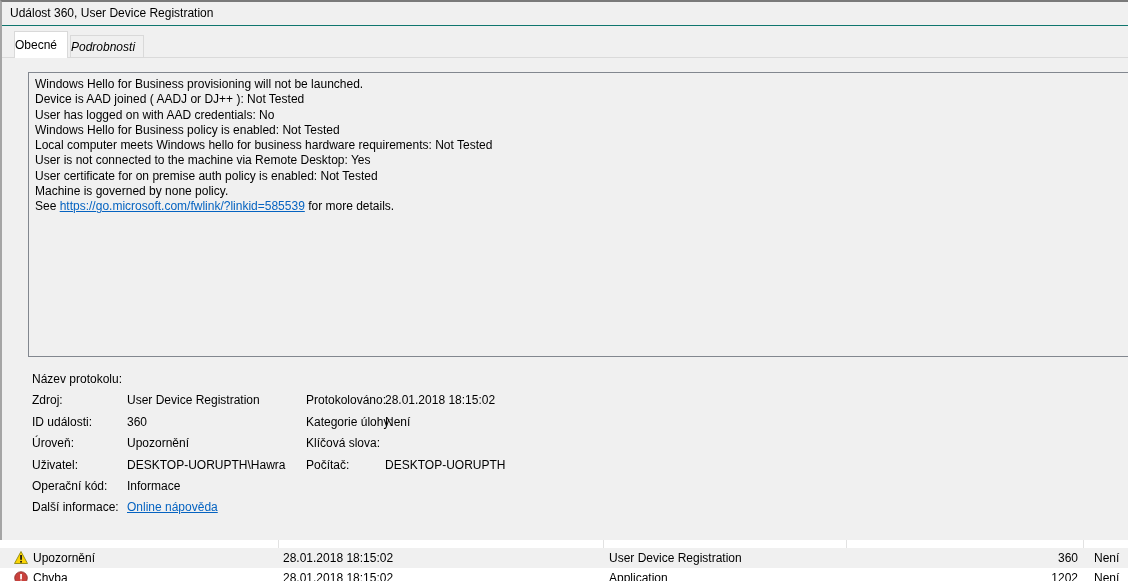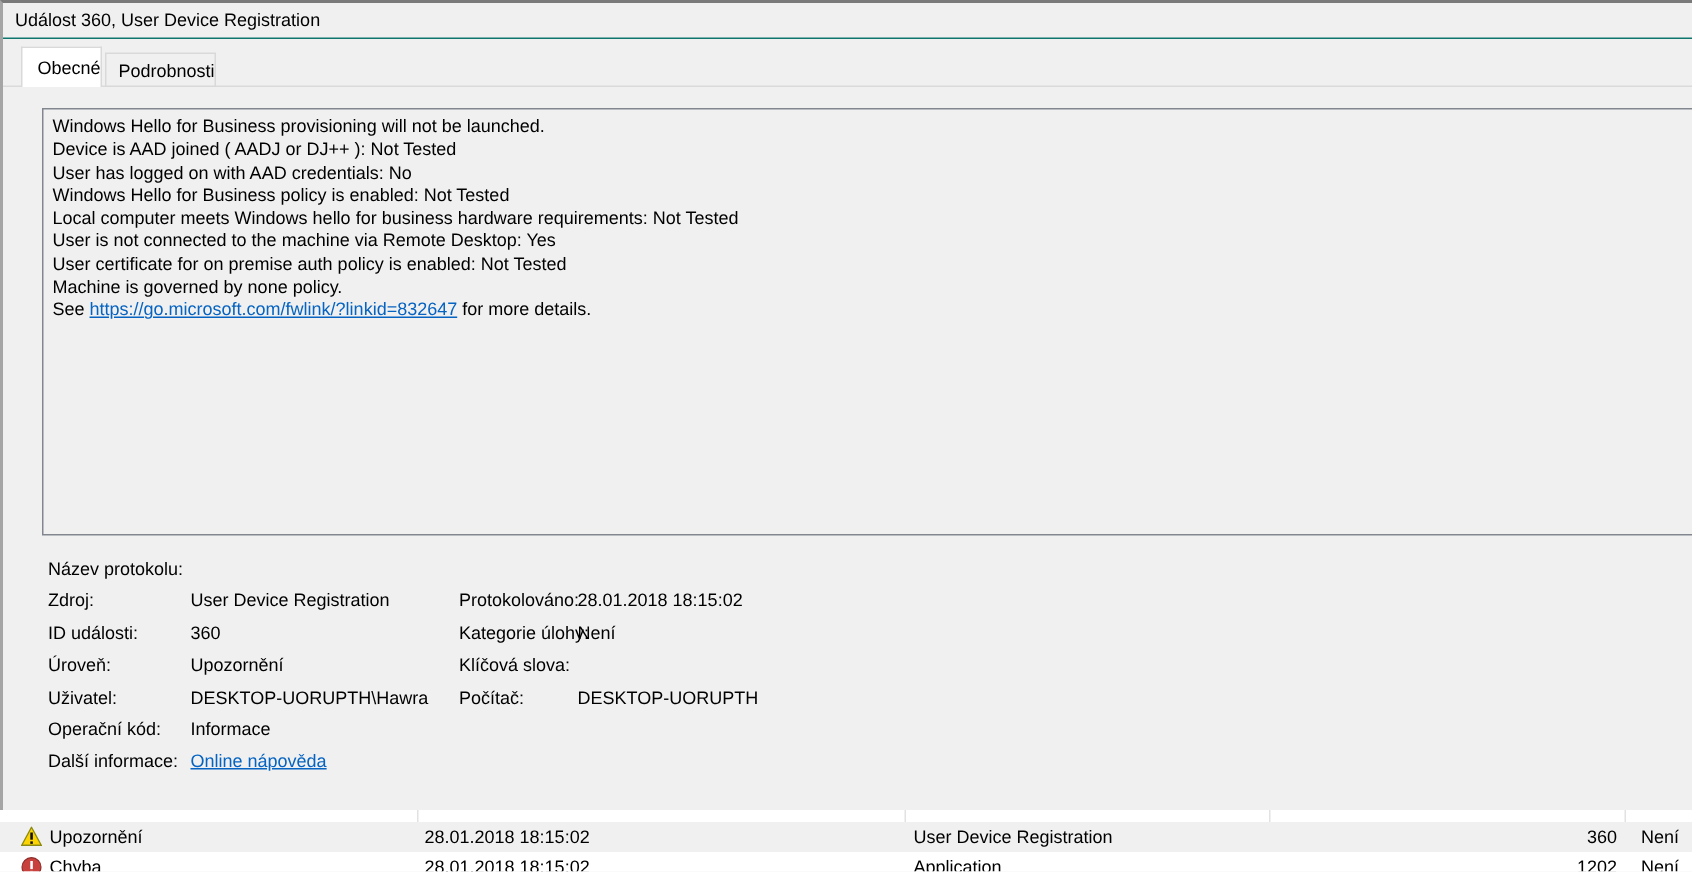--- a/index.html
+++ b/index.html
@@ -17,28 +17,28 @@
     border-left:2px solid #a5a5a5;
   }
   .titlebar {
     position:absolute; left:0; top:0; right:0; height:24px;
     line-height:23px; padding-left:8px;
     border-bottom:1px solid #0f766e; background:#f0f0f0;
   }
 
   
   .pane-line { position:absolute; left:0; top:55px; right:0; height:1px; background:#dadada; }
-  .tab { position:absolute; text-align:right; cursor:default; }
+  .tab { position:absolute; text-align:left; cursor:default; }
   .tab-active {
     left:12px; top:29px; width:54px; height:27px; line-height:26px;
     background:#ffffff; border:1px solid #d9d9d9; border-bottom:none; z-index:3;
   }
   .tab-inactive {
     left:68px; top:33px; width:74px; height:23px; line-height:22px;
-    background:#f0f0f0; border:1px solid #d9d9d9; z-index:2;
+    background:#f0f0f0; border:1px solid #d9d9d9; z-index:2;font-style:italic;
   }
 
   
   .textbox {
     position:absolute; left:26px; top:70px; right:-6px; height:285px;
     background:#f0f0f0; border:1px solid #82878f;
     padding:4px 6px; line-height:15.3px; overflow:hidden;
   }
   .msg-line { white-space:nowrap; }
   a.link, .link { color:#0563c1; text-decoration:underline; cursor:pointer; }
@@ -78,21 +78,21 @@
 
   <div class="textbox">
     <div class="msg-line">Windows Hello for Business provisioning will not be launched.</div>
     <div class="msg-line">Device is AAD joined ( AADJ or DJ++ ): Not Tested</div>
     <div class="msg-line">User has logged on with AAD credentials: No</div>
     <div class="msg-line">Windows Hello for Business policy is enabled: Not Tested</div>
     <div class="msg-line">Local computer meets Windows hello for business hardware requirements: Not Tested</div>
     <div class="msg-line">User is not connected to the machine via Remote Desktop: Yes</div>
     <div class="msg-line">User certificate for on premise auth policy is enabled: Not Tested</div>
     <div class="msg-line">Machine is governed by none policy.</div>
-    <div class="msg-line"><span>See </span><span class="link">https://go.microsoft.com/fwlink/?linkid=832647</span><span> for more details.</span></div>
+    <div class="msg-line"><span>See </span><span class="link">https://go.microsoft.com/fwlink/?linkid=585539</span><span> for more details.</span></div>
   </div>
 
   <div class="form">
     <div class="frow">
       <span class="c-l1">Název protokolu:</span>
     </div>
     <div class="frow">
       <span class="c-l1">Zdroj:</span>
       <span class="c-v1">User Device Registration</span>
       <span class="c-l2">Protokolováno:</span>

